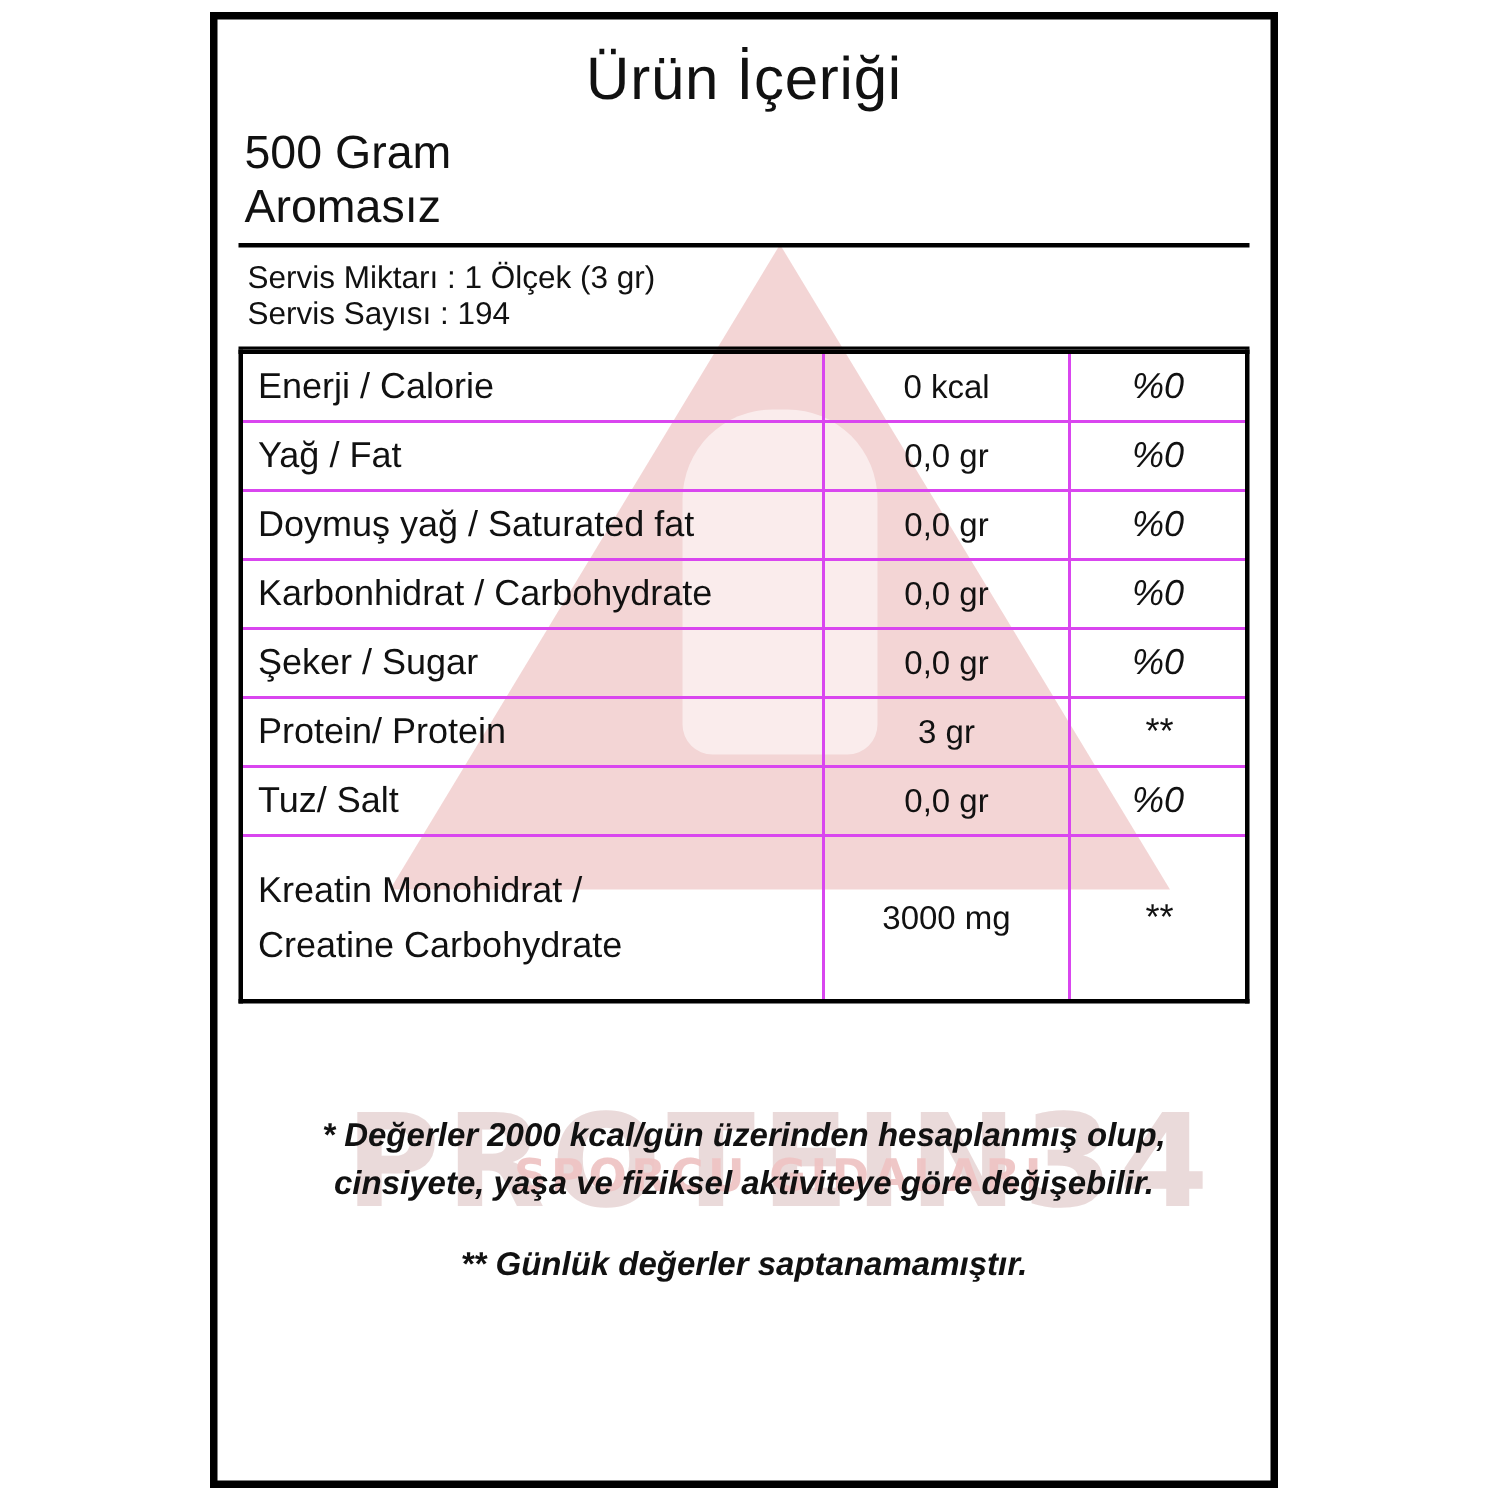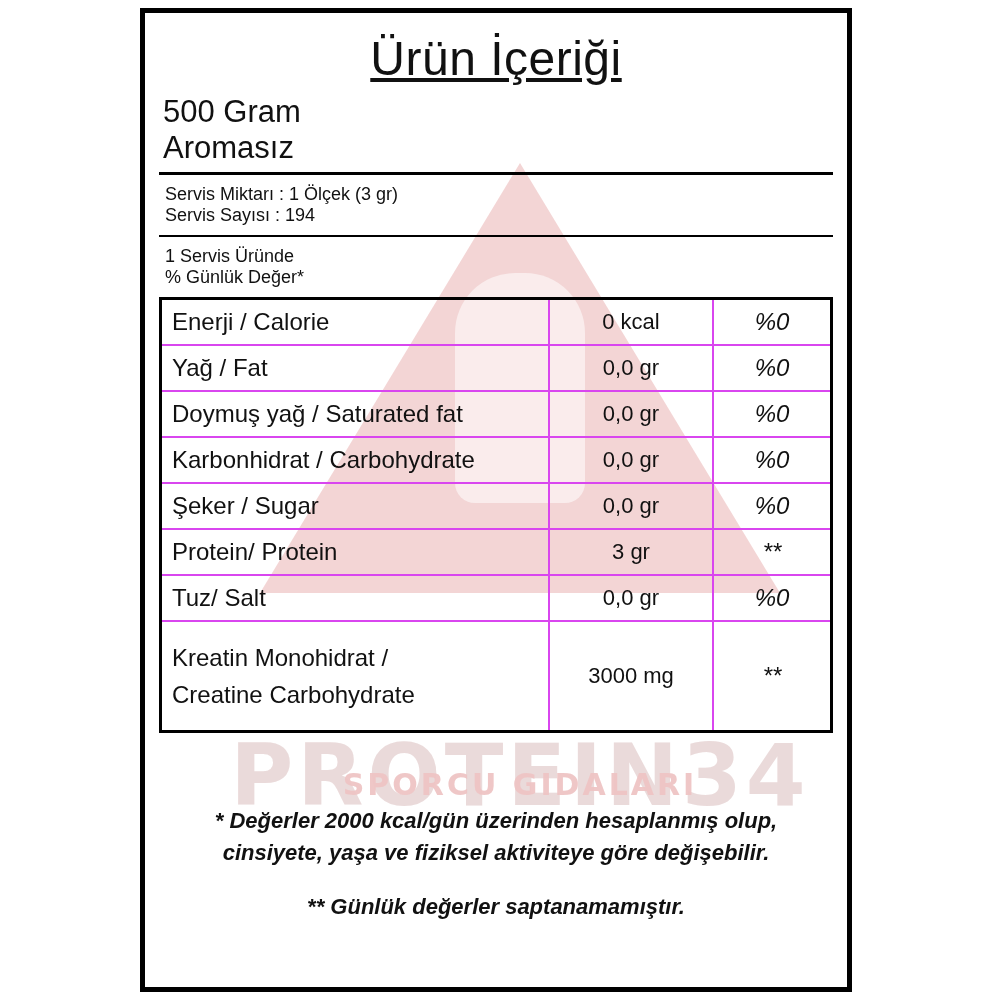--- a/index.html
+++ b/index.html
@@ -87,25 +87,24 @@
   }
 
   .content {
     position: relative;
     z-index: 1;
     padding: 0 14px;
   }
 
   .title {
     text-align: center;
-    font-size: 48px;
+    font-size: 40px;
     font-weight: normal;
     margin: 18px 0 6px 0;
     letter-spacing: 0.5px;
-    text-decoration: underline;
   }
 
   .row-flex {
     display: flex;
     justify-content: space-between;
     align-items: baseline;
     flex-direction: column;
   }
   .size-row {
     font-size: 31px;
@@ -117,21 +116,21 @@
     background: #000000;
     margin: 0;
   }
   .rule-thin {
     height: 2px;
     background: #000000;
     margin: 0;
   }
 
   .serving-row {
-    font-size: 18px;
+    font-size: 21px;
     padding: 9px 6px 9px 6px;
   }
   .dv-row {
     font-size: 18px;
     padding: 9px 6px 9px 6px;
   }
 
   table.nutri {
     width: 100%;
     border-collapse: collapse;
@@ -208,24 +207,20 @@
 
     <div class="rule"></div>
 
     <div class="row-flex serving-row">
       <span>Servis Miktarı : 1 Ölçek (3 gr)</span>
       <span>Servis Sayısı : 194</span>
     </div>
 
     <div class="rule-thin"></div>
 
-    <div class="row-flex dv-row">
-      <span>1 Servis Üründe</span>
-      <span>% Günlük Değer*</span>
-    </div>
 
     <table class="nutri">
       <tbody>
         <tr>
           <td class="name">Enerji / Calorie</td>
           <td class="amount">0 kcal</td>
           <td class="dv">%0</td>
         </tr>
         <tr>
           <td class="name">Yağ / Fat</td>

